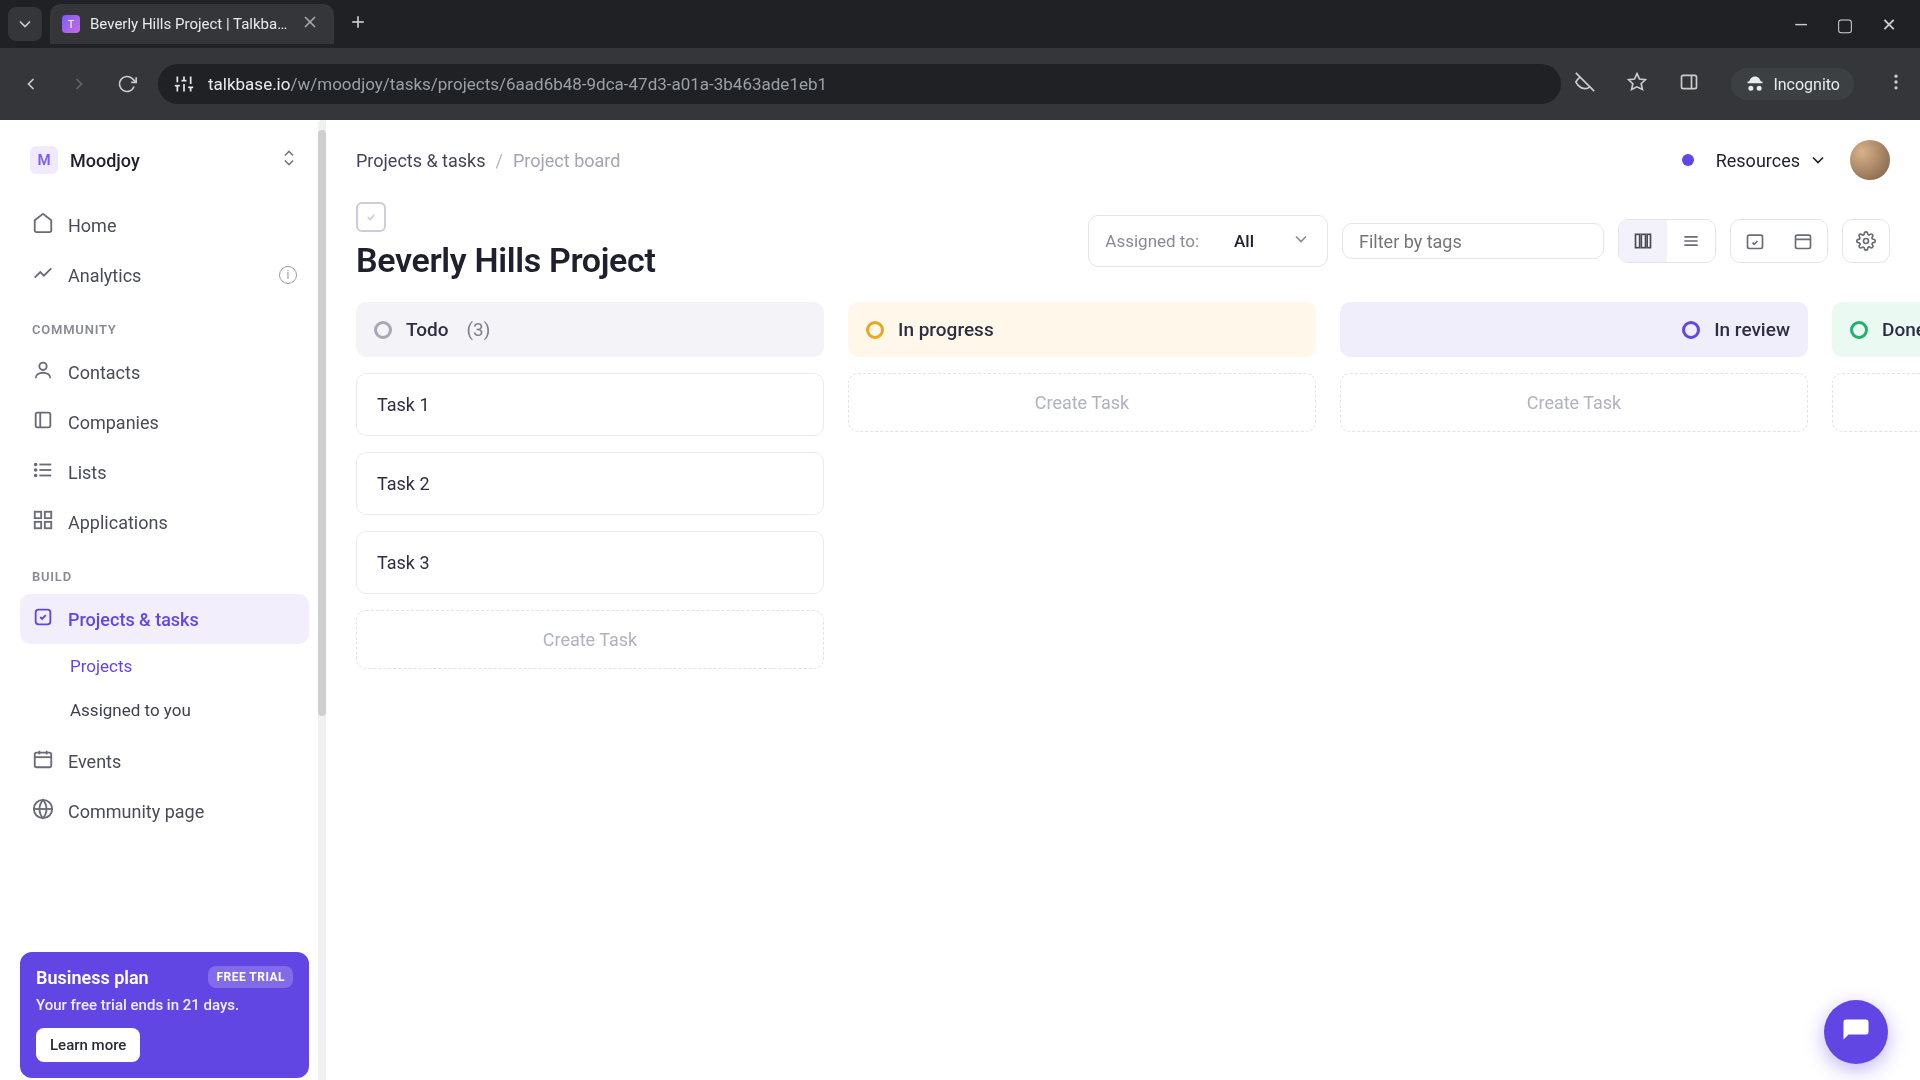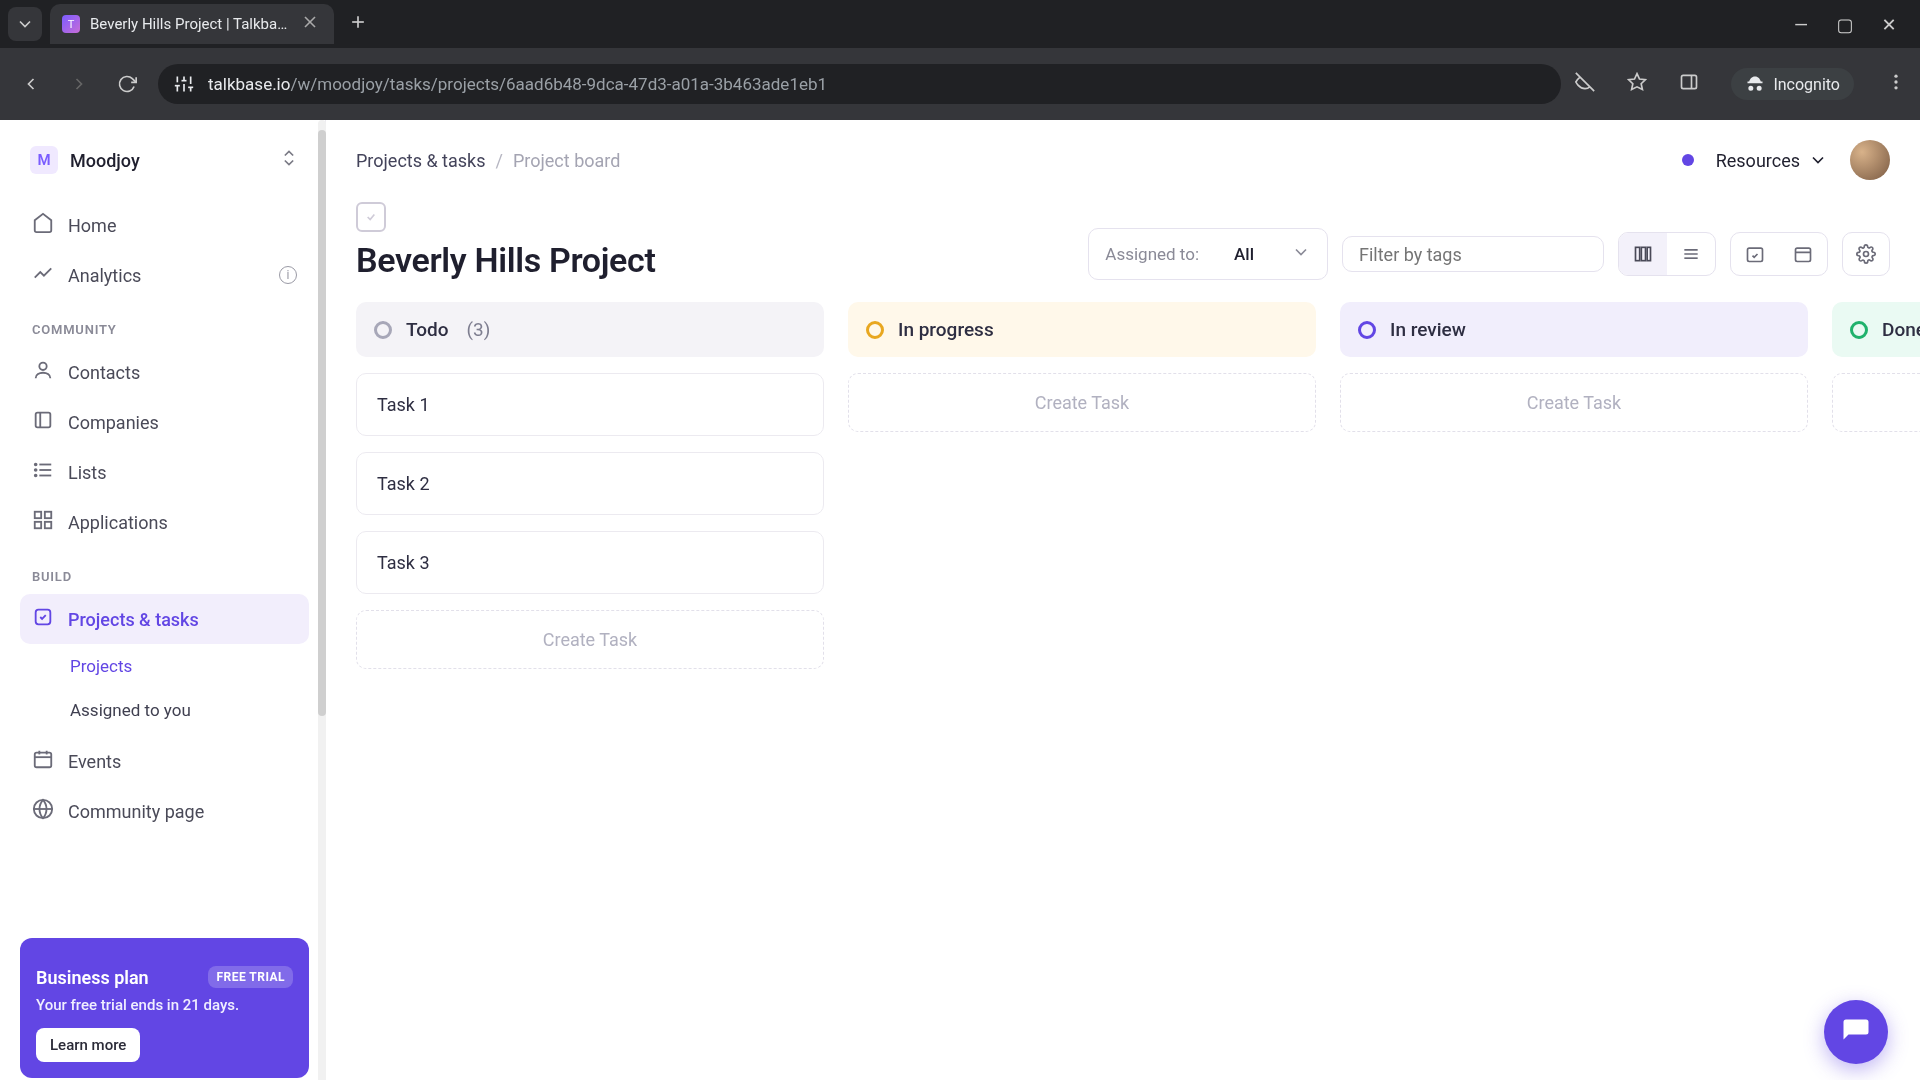--- a/index.html
+++ b/index.html
@@ -44,40 +44,40 @@
   .nav-item .icon { width:22px; color:#6b6b78; }
   .nav-item.active .icon { color:#6246e4; }
   .nav-item .badge-info { width:18px;height:18px;border-radius:50%;border:1.5px solid #9a9aa5;display:flex;align-items:center;justify-content:center;font-size:12px;color:#9a9aa5;margin-left:auto;}
 
   .section-label { font-size: 13px; letter-spacing: 0.06em; color:#8a8a97; font-weight:600; padding: 22px 12px 10px; }
 
   .sub-nav { padding-left: 40px; display:flex; flex-direction:column; gap: 8px; margin-top:4px; margin-bottom:8px;}
   .sub-nav-item { font-size:17px; color:#3f3f50; padding: 8px 10px; border-radius:8px; cursor:pointer;}
   .sub-nav-item.active { color:#6246e4;}
 
-  .promo { margin-top:auto; background:#6246e4; border-radius: 12px; padding: 28px 16px 16px; color:#fff; }
+  .promo { margin-top:auto; background:#6246e4; border-radius: 12px; padding: 14px 16px 16px; color:#fff; }
   .promo-head { display:flex; align-items:center; justify-content:space-between; margin-bottom:8px;}
   .promo-title { font-size:18px; font-weight:600;}
   .promo-chip { font-size:12px; font-weight:700; padding:4px 8px; border-radius: 8px; background: rgba(255,255,255,0.2); letter-spacing:0.04em;}
   .promo-sub { font-size:15px; font-weight:500; margin-bottom:14px; color:#f0eeff;}
   .promo-btn { background:#fff; color:#2b2b38; font-size:15px; font-weight:500; padding: 8px 14px; border:none; border-radius:8px; cursor:pointer;}
 
   
   .main { flex:1; display:flex; flex-direction:column; padding: 0 0 0 10px; overflow:hidden; }
   .topbar { display:flex; align-items:center; padding: 20px 30px 10px 20px; gap: 14px;}
   .breadcrumb { display:flex; align-items:center; gap: 10px; font-size:18px;}
   .breadcrumb .bc-link { color:#43435a; cursor:pointer;}
   .breadcrumb .bc-sep { color:#b6b6c2;}
   .breadcrumb .bc-current { color:#a4a4b2;}
   .topbar-right { margin-left:auto; display:flex; align-items:center; gap: 22px;}
   .status-dot { width:12px; height:12px; border-radius:50%; background:#6246e4;}
   .resources-btn { display:flex; align-items:center; gap:8px; font-size:18px; color:#1f1f2e; cursor:pointer;}
   .avatar { width:40px; height:40px; border-radius:50%; background: radial-gradient(circle at 30% 30%, #d8b28a, #7a5a42); }
 
-  .board-head { display:flex; align-items:flex-end; padding: 12px 30px 22px 20px; gap: 20px;}
+  .board-head { display:flex; padding: 12px 30px 22px 20px; gap: 20px;}
   .board-title-wrap { display:flex; flex-direction:column; gap: 8px;}
   .board-icon-box { width:30px; height:30px; border:2px solid #cfcbd8; border-radius:6px; display:flex; align-items:center; justify-content:center; color:#cfcbd8;}
   .board-title { font-size: 34px; font-weight:600; color:#1f1f2e; letter-spacing:-0.01em;}
   .board-tools { margin-left:auto; display:flex; align-items:center; gap: 14px;}
   .pill { border:1px solid #e5e2ee; border-radius: 10px; height:52px; display:flex; align-items:center; padding: 4px 16px; font-size:17px; color:#52526a; background:#fff;gap:29px;}
   .pill .label { color:#8a8a97; }
   .pill .value { color:#1f1f2e; margin-left:6px; font-weight:500;}
   .pill .chev { margin-left:8px; color:#8a8a97;}
   .filter-input { border:1px solid #e5e2ee; border-radius: 10px; height:36px; padding: 0 16px; font-size:18px; color:#8a8a97; background:#fff; min-width: 170px; outline:none; }
   .tool-group { display:flex; border:1px solid #e5e2ee; border-radius: 10px; overflow:hidden; height:44px; }
@@ -88,21 +88,21 @@
   
   .columns { display:flex; gap: 24px; padding: 0 0 0 20px; overflow-x:auto; height: calc(100% - 190px);}
   .col { width: 468px; flex-shrink:0; display:flex; flex-direction:column; gap: 16px;}
   .col-head { border-radius: 10px; padding: 16px 18px; display:flex; align-items:center; gap: 14px; font-size:19px; font-weight:500;}
   .col-head .status-ring { width:18px; height:18px; border-radius:50%; border:3px solid; }
   .col-head .count { color:#7e7e90; font-weight:400; margin-left:4px;}
   .col.todo .col-head { background:#f4f3f7; color:#2e2e42; }
   .col.todo .status-ring { border-color:#a7a7b8;}
   .col.progress .col-head { background:#fff8ea; color:#2e2e42;}
   .col.progress .status-ring { border-color:#e8a720;}
-  .col.review .col-head { background:#f1eefc; color:#2e2e42;}
+  .col.review .col-head { background:#f1eefc; color:#2e2e42;justify-content:flex-end;}
   .col.review .status-ring { border-color:#6246e4;}
   .col.done .col-head { background:#eafaf3; color:#2e2e42;}
   .col.done .status-ring { border-color:#20b26c;}
 
   .task-card { border:1px solid #eceaf0; border-radius:10px; padding: 20px 20px; font-size:18px; color:#2e2e42; cursor:pointer; background:#fff;}
   .create-task { border:1px dashed #e2e0ea; border-radius:10px; padding: 18px 20px; font-size:18px; color:#b1b1c0; text-align:center; cursor:pointer; background:#fff;}
 
   
   .chat-fab { position:absolute; right: 32px; bottom: 32px; width:64px; height:64px; border-radius:50%; background:#6246e4; color:#fff; display:flex; align-items:center; justify-content:center; box-shadow: 0 6px 20px rgba(98,70,228,0.4); cursor:pointer;}
 

